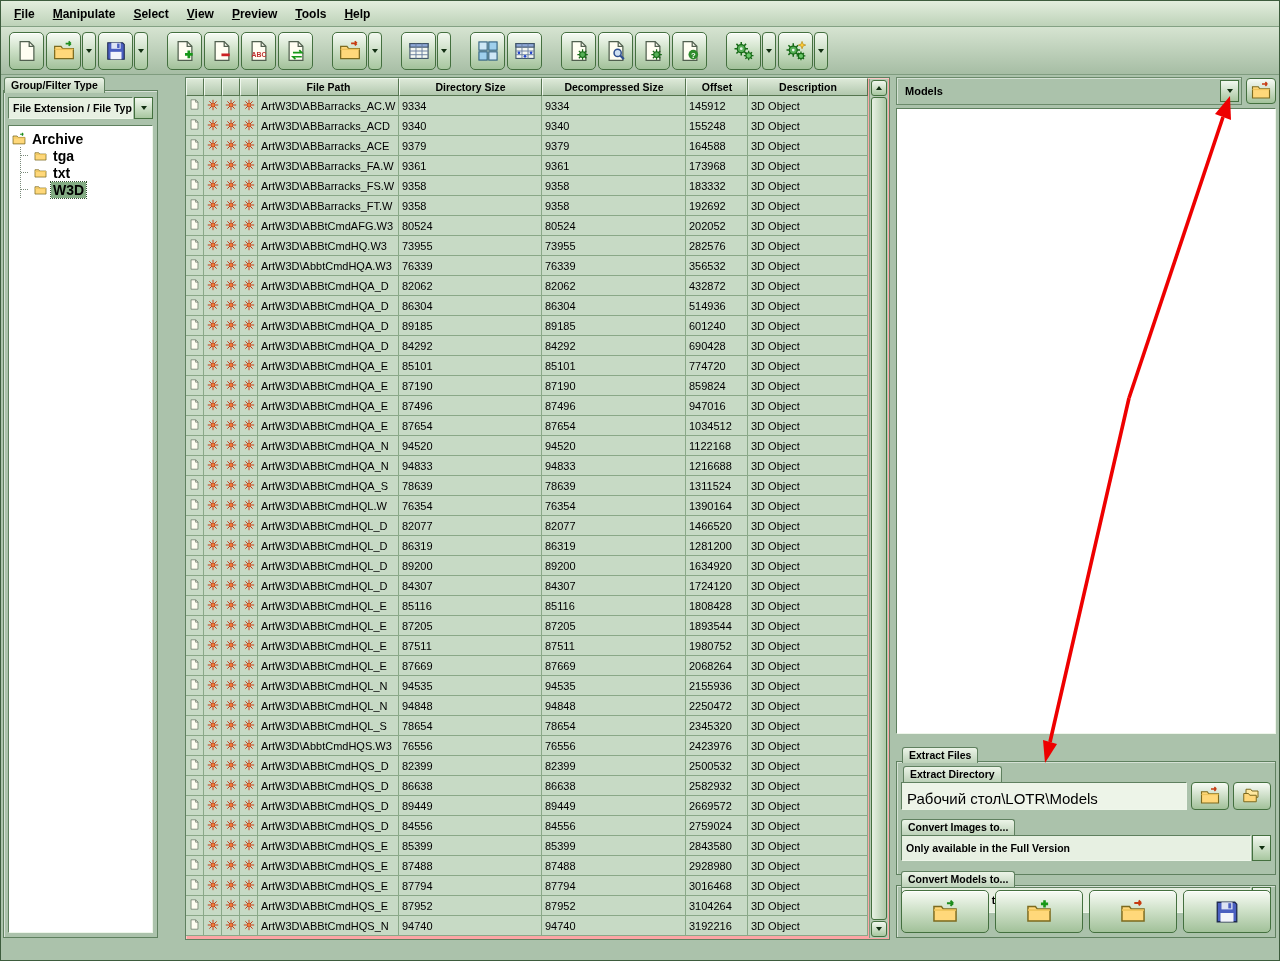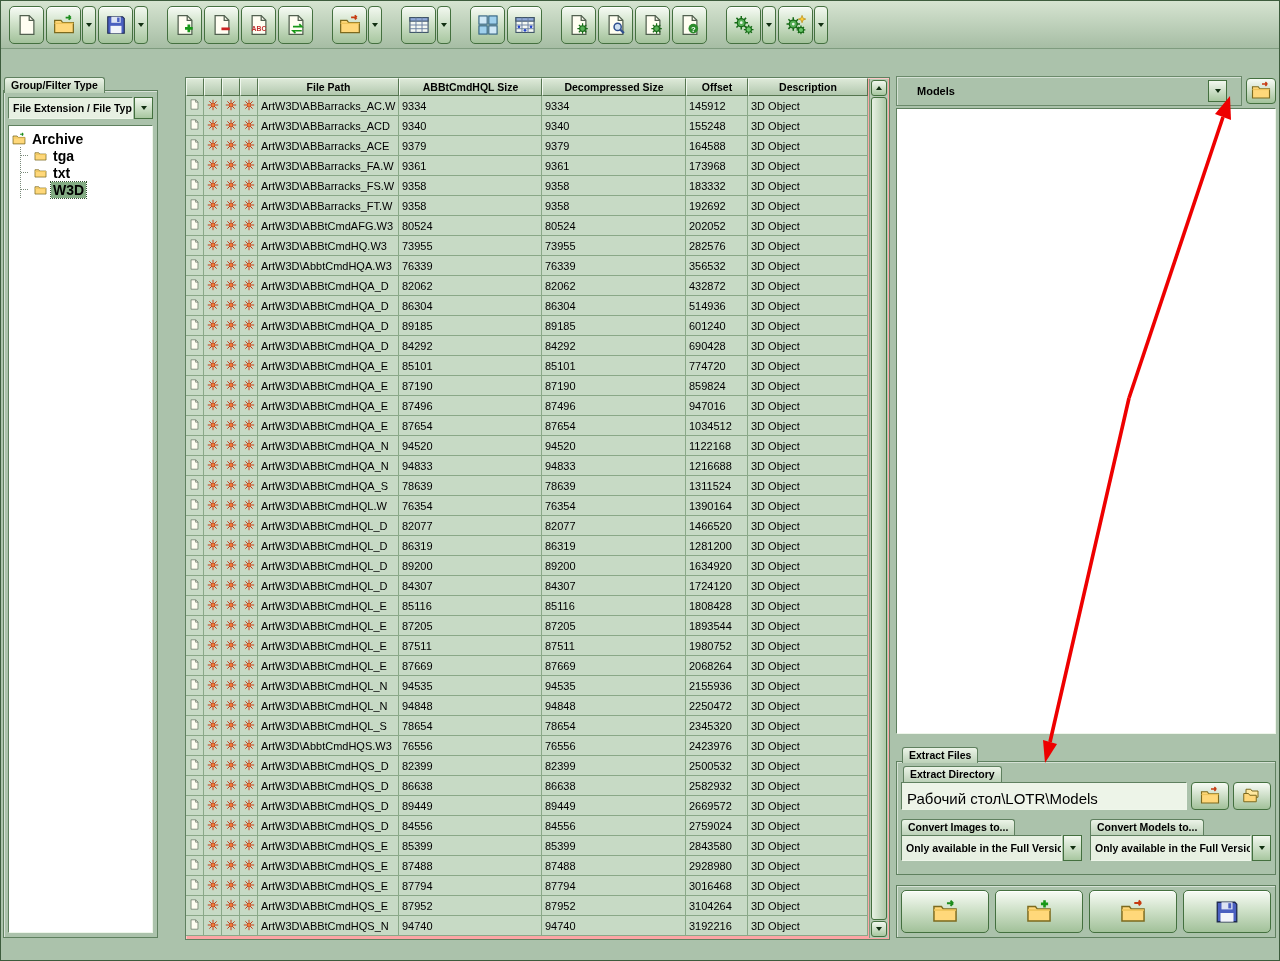--- a/index.html
+++ b/index.html
@@ -60,37 +60,37 @@
   .sb-arrow{position:absolute;left:1px;right:1px;height:16px;border:1px solid #44703f;border-radius:3px;
     background:linear-gradient(#f2f8ef,#a8c7a0);display:flex;align-items:center;justify-content:center;}
   .sb-arrow.up{top:1px;} .sb-arrow.down{bottom:1px;}
   .sb-thumb{position:absolute;left:1px;right:1px;top:18px;bottom:18px;border:1px solid #44703f;border-radius:3px;
     background:linear-gradient(90deg,#e8f1e4,#aec9a8);}
 
   
   #right-panel{position:absolute;left:893px;top:76px;width:384px;height:863px;}
   .models-row{position:absolute;left:2px;right:2px;top:0;height:28px;display:flex;align-items:center;gap:4px;}
   .models-combo{flex:1;height:28px;border:1px solid #6b8a6b;box-shadow:inset 1px 1px 0 rgba(255,255,255,.5);
-    display:flex;align-items:center;padding:14px;gap:43px;}
+    display:flex;align-items:center;padding:2px;gap:43px;}
   .models-field{flex:1;font-size:11px;font-weight:bold;padding-left:6px;}
   .models-combo .dd-btn{height:22px;}
   .models-folder-btn{width:30px;height:26px;border:1px solid #44703f;border-radius:4px;
     background:linear-gradient(#f7fbf5,#a2c19a);display:flex;align-items:center;justify-content:center;}
   .models-area{position:absolute;left:2px;right:2px;top:31px;height:626px;background:#ffffff;
     border:1px solid;border-color:#5f805f #eef6ea #eef6ea #5f805f;}
   .extract-tab{position:absolute;left:8px;top:670px;}
   .extract-box{position:absolute;left:2px;right:2px;top:684px;height:114px;border:1px solid #5f805f;
     box-shadow:inset 1px 1px 0 rgba(255,255,255,.5);padding:2px 4px;}
   .dir-tab{margin-left:2px;}
   .dir-row{display:flex;height:28px;margin-top:0;}
   .dir-field{flex:1;background:#edf4e8;border:1px solid;border-color:#5f805f #eef6ea #eef6ea #5f805f;
     font-size:15px;padding:7px 4px 0 5px;white-space:nowrap;overflow:hidden;}
   .dir-btn{width:38px;margin-left:4px;border:1px solid #44703f;border-radius:4px;
     background:linear-gradient(#f7fbf5,#a2c19a);display:flex;align-items:center;justify-content:center;}
-  .convert-row{display:flex;gap:8px;margin-top:7px;}
+  .convert-row{display:flex;gap:8px;margin-top:7px;flex-direction:column;}
   .convert-col{flex:1;min-width:0;}
   .convert-combo{display:flex;height:26px;}
   .convert-field{flex:1;min-width:0;background:#e7f0e2;border:1px solid;border-color:#5f805f #eef6ea #eef6ea #5f805f;
     font-size:10.5px;font-weight:bold;padding:6px 1px 0 4px;white-space:nowrap;overflow:hidden;}
   .actions-bar{position:absolute;left:2px;right:2px;top:808px;height:53px;border:1px solid #5f805f;
     box-shadow:inset 1px 1px 0 rgba(255,255,255,.5);display:flex;gap:6px;padding:4px;}
   .action-btn{flex:1;border:1px solid #44703f;border-radius:5px;
     background:linear-gradient(#f7fbf5,#d0e2ca 45%,#a2c19a);box-shadow:inset 0 1px 0 #fff;
     display:flex;align-items:center;justify-content:center;cursor:default;}
 
@@ -99,20 +99,29 @@
     border-top:1px solid #7f9c7f;box-shadow:inset 0 1px 0 #dcead8;font-size:11px;font-weight:bold;padding:4px 0 0 6px;}
 
   
   #annotation{position:absolute;left:0;top:0;width:1280px;height:961px;pointer-events:none;z-index:99;}
 </style>
 </head>
 <body>
 
 <div id="app">
 
+  <div id="menubar">
+      <div class="menu-item"><u>F</u>ile</div>
+      <div class="menu-item"><u>M</u>anipulate</div>
+      <div class="menu-item"><u>S</u>elect</div>
+      <div class="menu-item"><u>V</u>iew</div>
+      <div class="menu-item"><u>P</u>review</div>
+      <div class="menu-item"><u>T</u>ools</div>
+      <div class="menu-item"><u>H</u>elp</div>
+    </div>
   <div id="toolbar">
       <button class="tb-btn">
         <span class="ic">
           <svg width="22" height="22" viewBox="0 0 16 16" xmlns="http://www.w3.org/2000/svg">
             <path d="M3 1.2h6.6L13 4.6v10.2H3z" fill="#fffef2" stroke="#51604f" stroke-width="0.9"></path>
             <path d="M9.6 1.2v3.4H13" fill="none" stroke="#51604f" stroke-width="0.9"></path>
           </svg>
         </span>
       </button>
       <button class="tb-btn">
@@ -377,21 +386,21 @@
           <col style="width:62px">
           <col style="width:120px">
         </colgroup>
         <thead>
           <tr>
             <th></th>
             <th></th>
             <th></th>
             <th></th>
             <th>File Path</th>
-            <th>ABBtCmdHQL Size</th>
+            <th>Directory Size</th>
             <th>Decompressed Size</th>
             <th>Offset</th>
             <th>Description</th>
           </tr>
         </thead>
         <tbody>
           <tr>
             <td class="icon-cell"><svg width="11" height="11" viewBox="0 0 16 16" xmlns="http://www.w3.org/2000/svg">
                 <path d="M3 1.2h6.6L13 4.6v10.2H3z" fill="#fffef2" stroke="#51604f" stroke-width="0.9"></path>
                 <path d="M9.6 1.2v3.4H13" fill="none" stroke="#51604f" stroke-width="0.9"></path>

